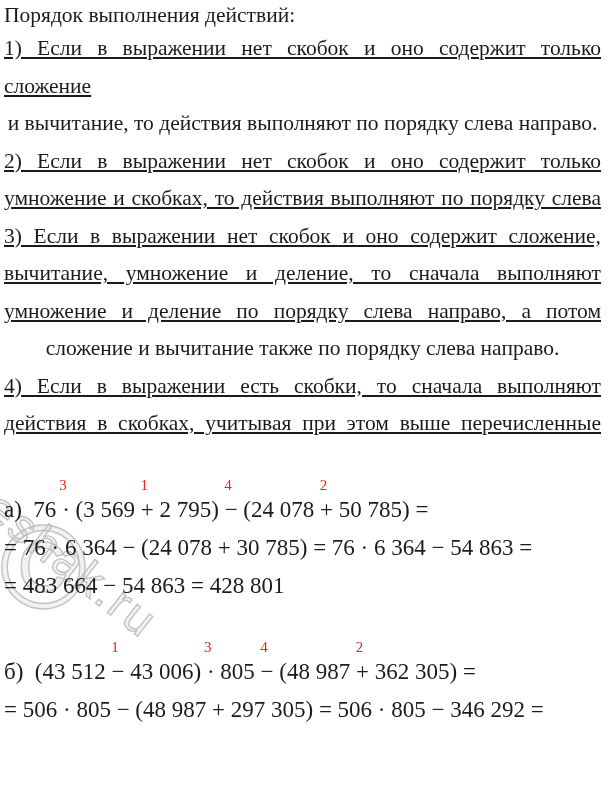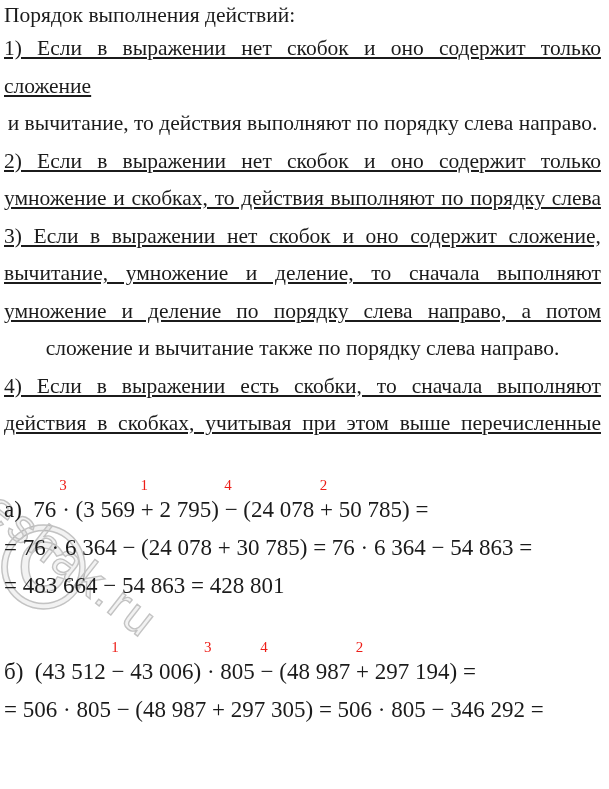--- a/index.html
+++ b/index.html
@@ -93,19 +93,19 @@
   <div class="sol">
     <div class="sline">
       <span>а)&nbsp;&nbsp;76&nbsp;</span><span class="op"><span class="mark">3</span><span>·</span></span><span>&nbsp;(3 569 </span><span class="op"><span class="mark">1</span><span>+</span></span><span> 2 795) </span><span class="op"><span class="mark">4</span><span>−</span></span><span> (24 078 </span><span class="op"><span class="mark">2</span><span>+</span></span><span> 50 785) =</span>
     </div>
     <div class="sline">= 76 · 6 364 − (24 078 + 30 785) = 76 · 6 364 − 54 863 =</div>
     <div class="sline">= 483 664 − 54 863 = 428 801</div>
   </div>
 
   <div class="sol solb">
     <div class="sline">
-      <span>б)&nbsp;&nbsp;(43 512 </span><span class="op"><span class="mark">1</span><span>−</span></span><span> 43 006)&nbsp;</span><span class="op"><span class="mark">3</span><span>·</span></span><span>&nbsp;805 </span><span class="op"><span class="mark">4</span><span>−</span></span><span> (48 987 </span><span class="op"><span class="mark">2</span><span>+</span></span><span> 297 194) =</span>
+      <span>б)&nbsp;&nbsp;(43 512 </span><span class="op"><span class="mark">1</span><span>−</span></span><span> 43 006)&nbsp;</span><span class="op"><span class="mark">3</span><span>·</span></span><span>&nbsp;805 </span><span class="op"><span class="mark">4</span><span>−</span></span><span> (48 987 </span><span class="op"><span class="mark">2</span><span>+</span></span><span> 362 305) =</span>
     </div>
     <div class="sline">= 506 · 805 − (48 987 + 297 305) = 506 · 805 − 346 292 =</div>
 
   </div>
 
 </div>
 
 </body></html>

